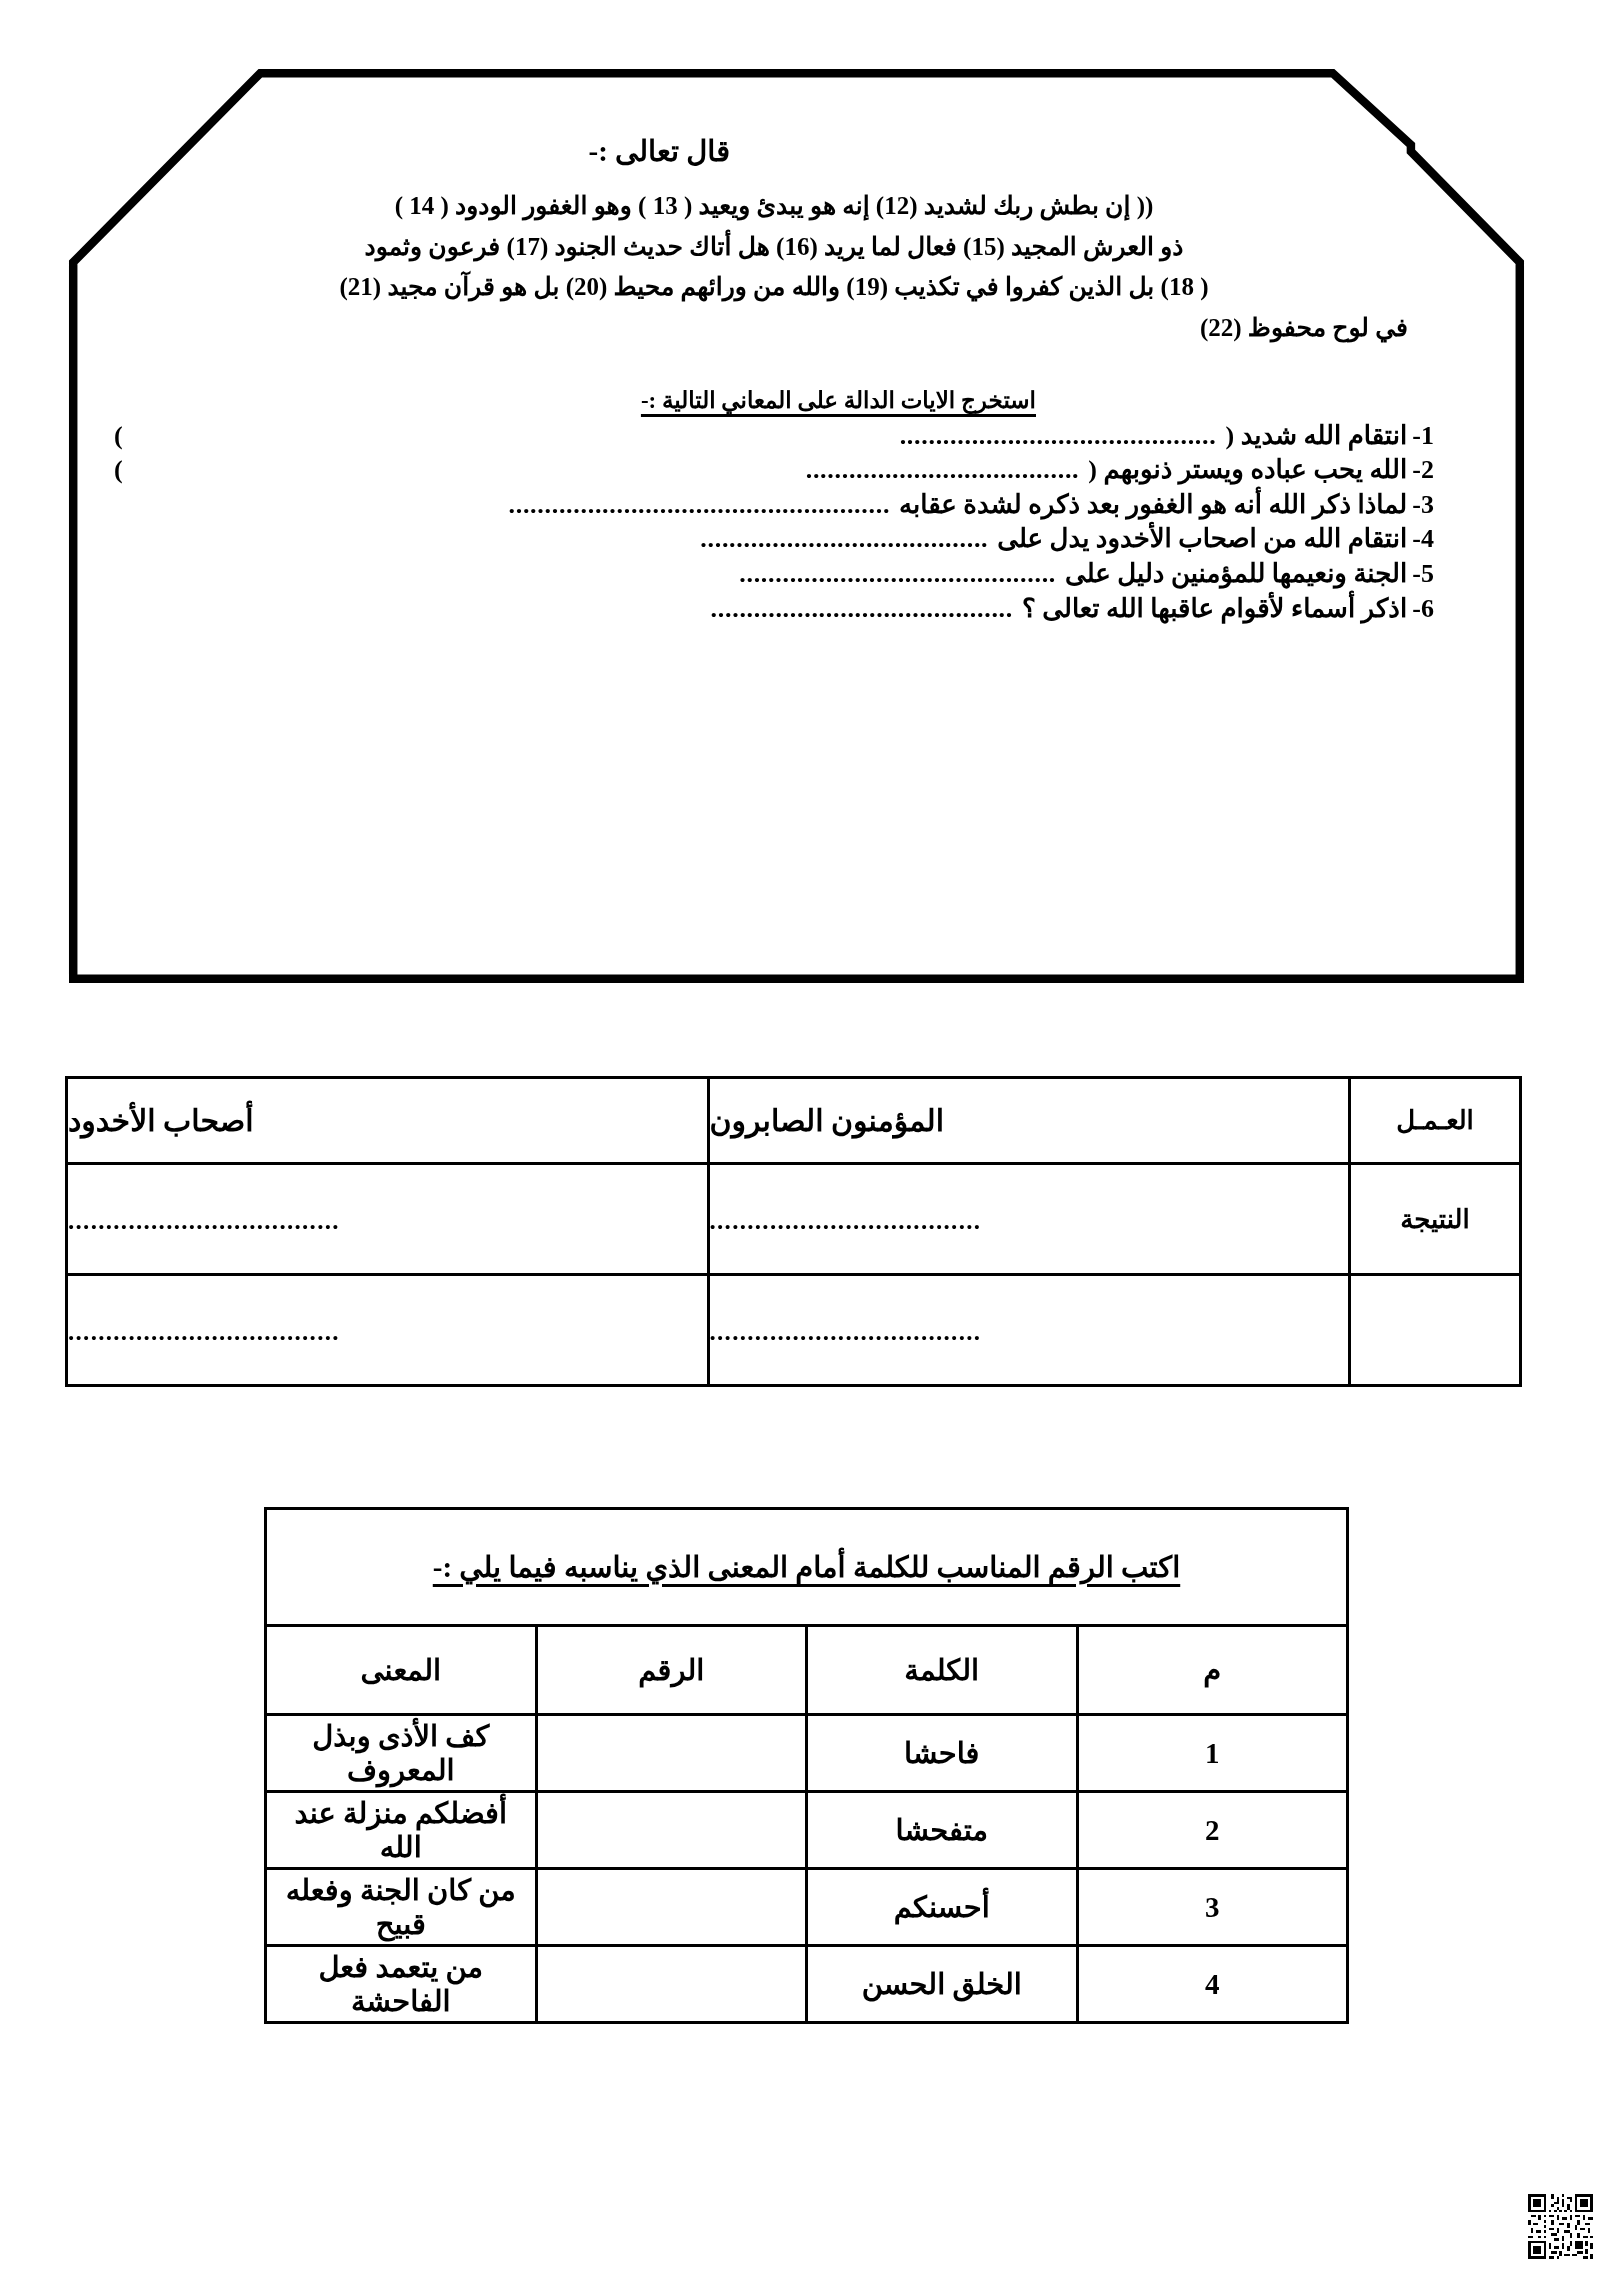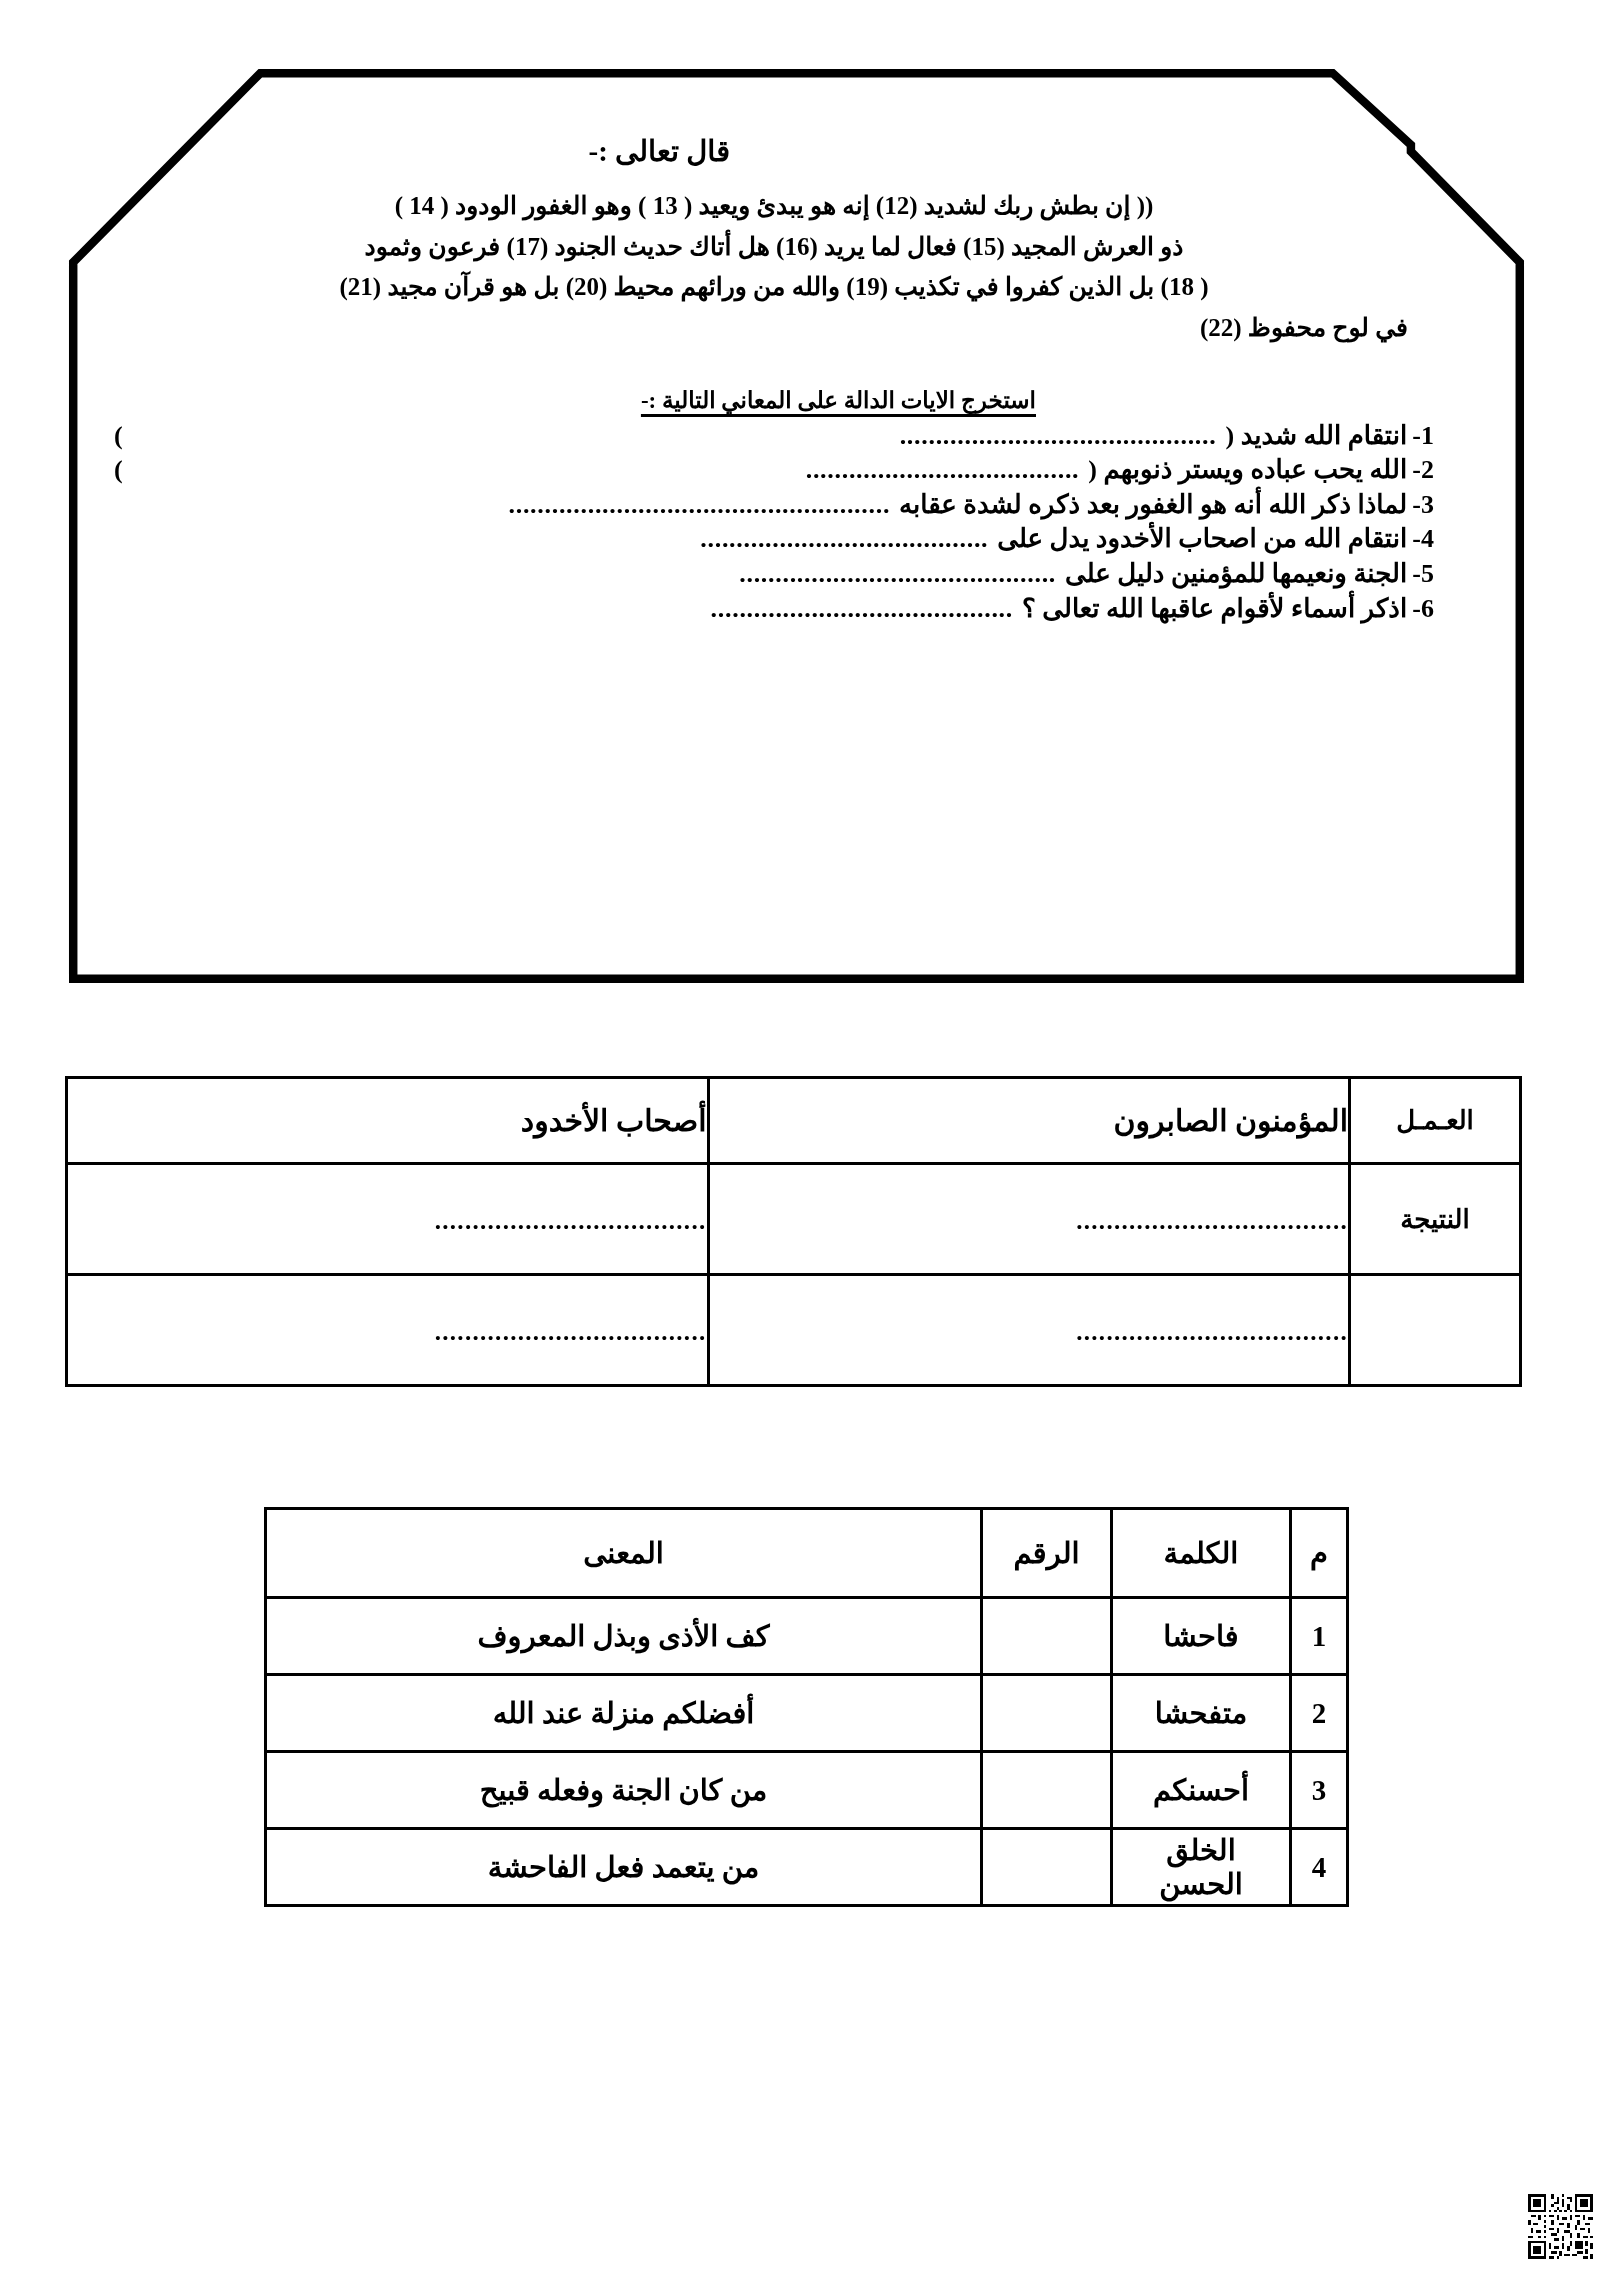--- a/index.html
+++ b/index.html
@@ -105,21 +105,21 @@
     top: 1076px;
     width: 1457px;
     border-collapse: collapse;
     table-layout: fixed;
     direction: rtl;
   }
   #compare-table td {
     border: 3.9px solid #000;
     padding: 0;
     vertical-align: middle;
-    text-align: right;
+    text-align: left;
     font-size: 30px;
     font-weight: 700;
     height: 86px;
   }
   #compare-table td.cmp-title {
     height: 98px;
     font-size: 30px;
     text-align: center;
   }
   #compare-table td.cmp-rowhead {
@@ -261,20 +261,25 @@
       </td>
       <td>
         <span class="dots-inline">....................................</span>
       </td>
     </tr>
   </tbody>
 </table>
 
 <table id="words-table">
   <tbody>
+    <tr>
+      <td class="wt-title" colspan="4">
+        <span>اكتب الرقم المناسب للكلمة أمام المعنى  الذي يناسبه فيما يلي :-</span>
+      </td>
+    </tr>
     <tr class="wt-head">
       <td class="col-m">م</td>
       <td class="col-word">الكلمة</td>
       <td class="col-num">الرقم</td>
       <td class="col-mean">المعنى</td>
     </tr>
     <tr class="wt-row">
       <td class="col-m">1</td>
       <td class="col-word">فاحشا</td>
       <td class="col-num"></td>

